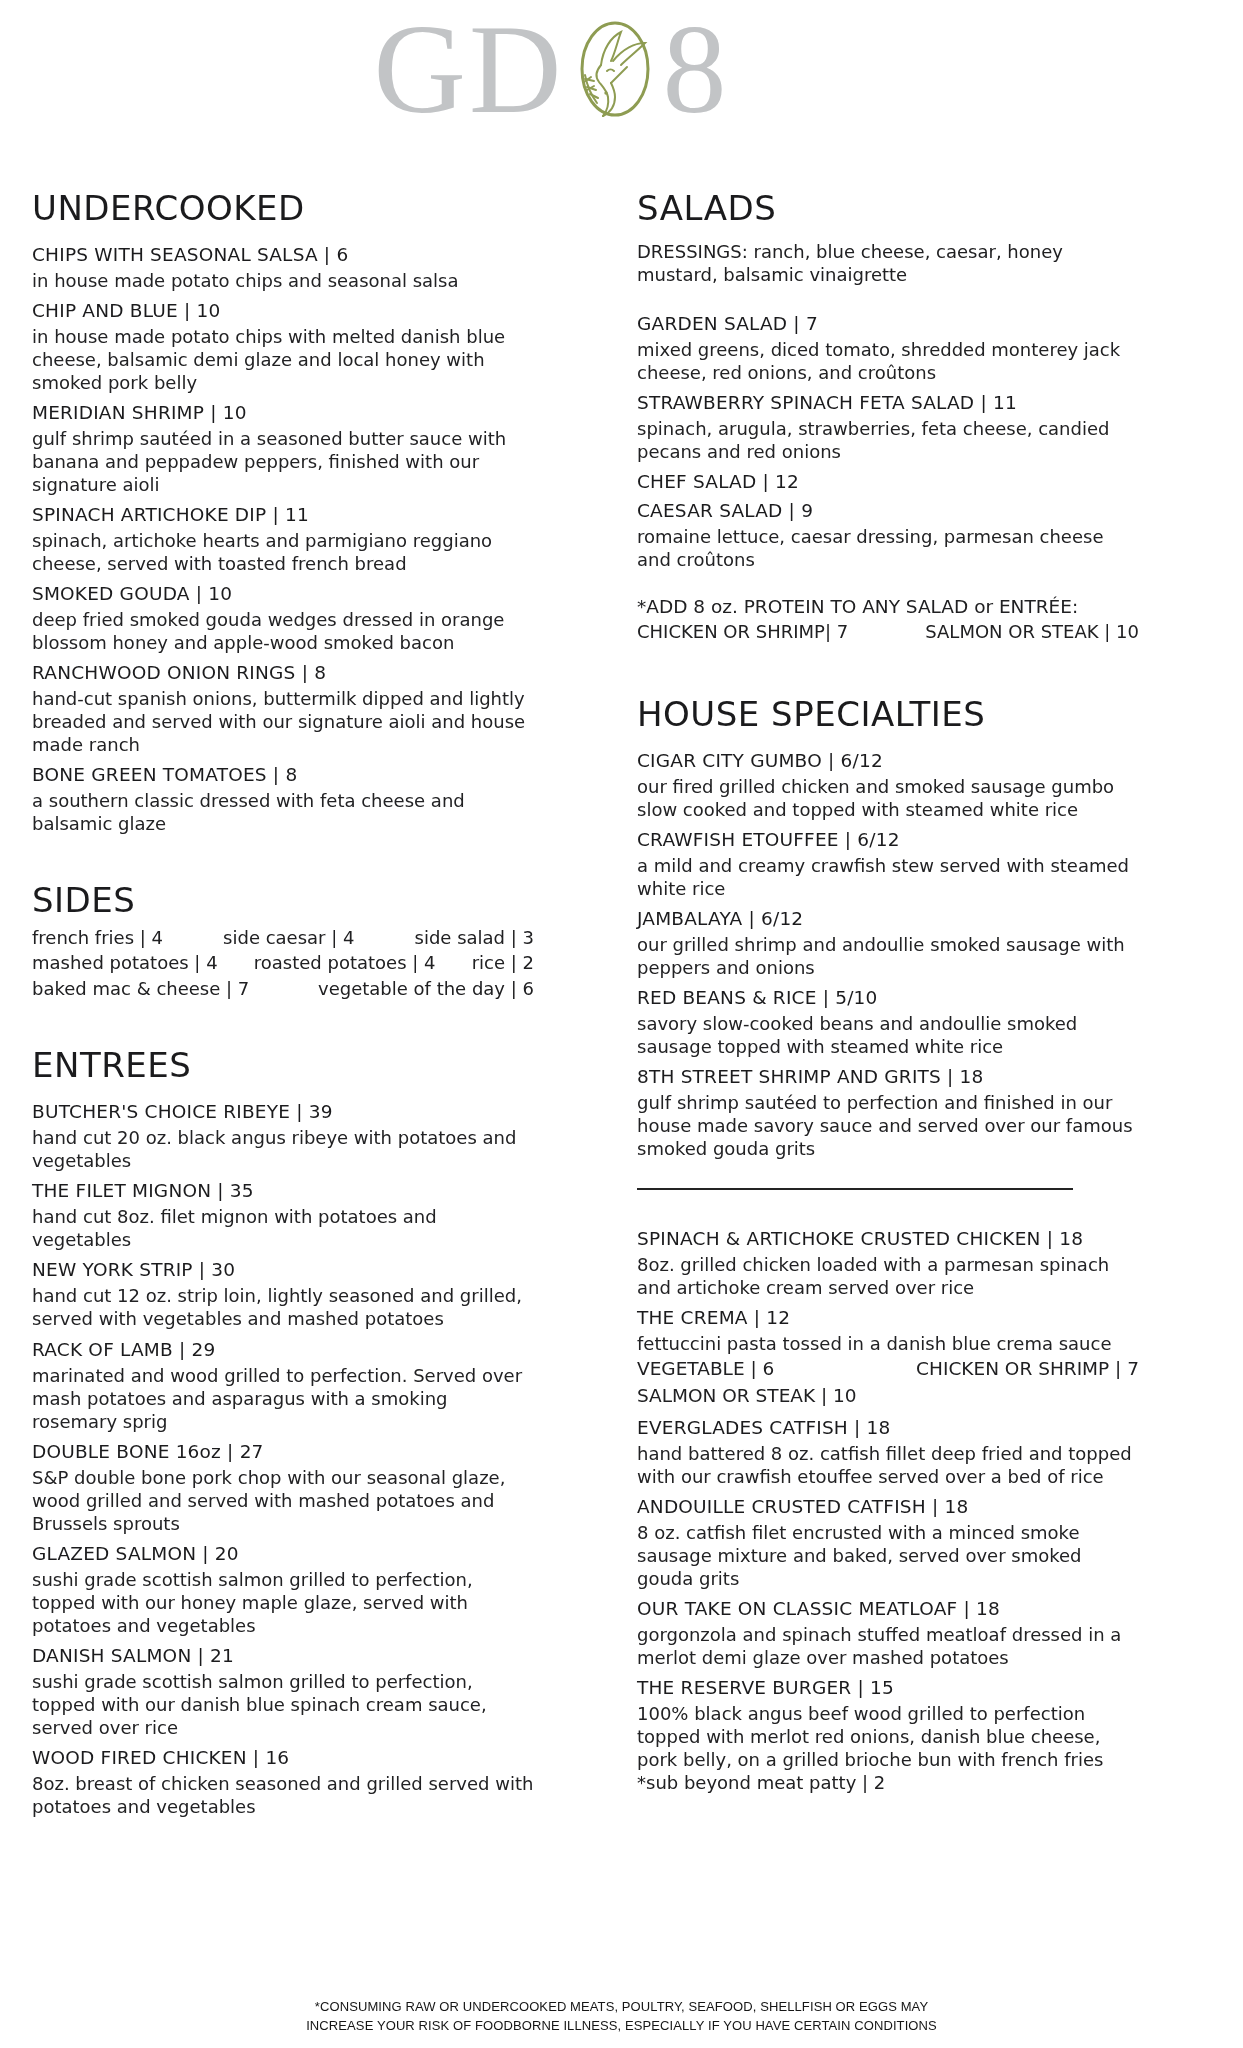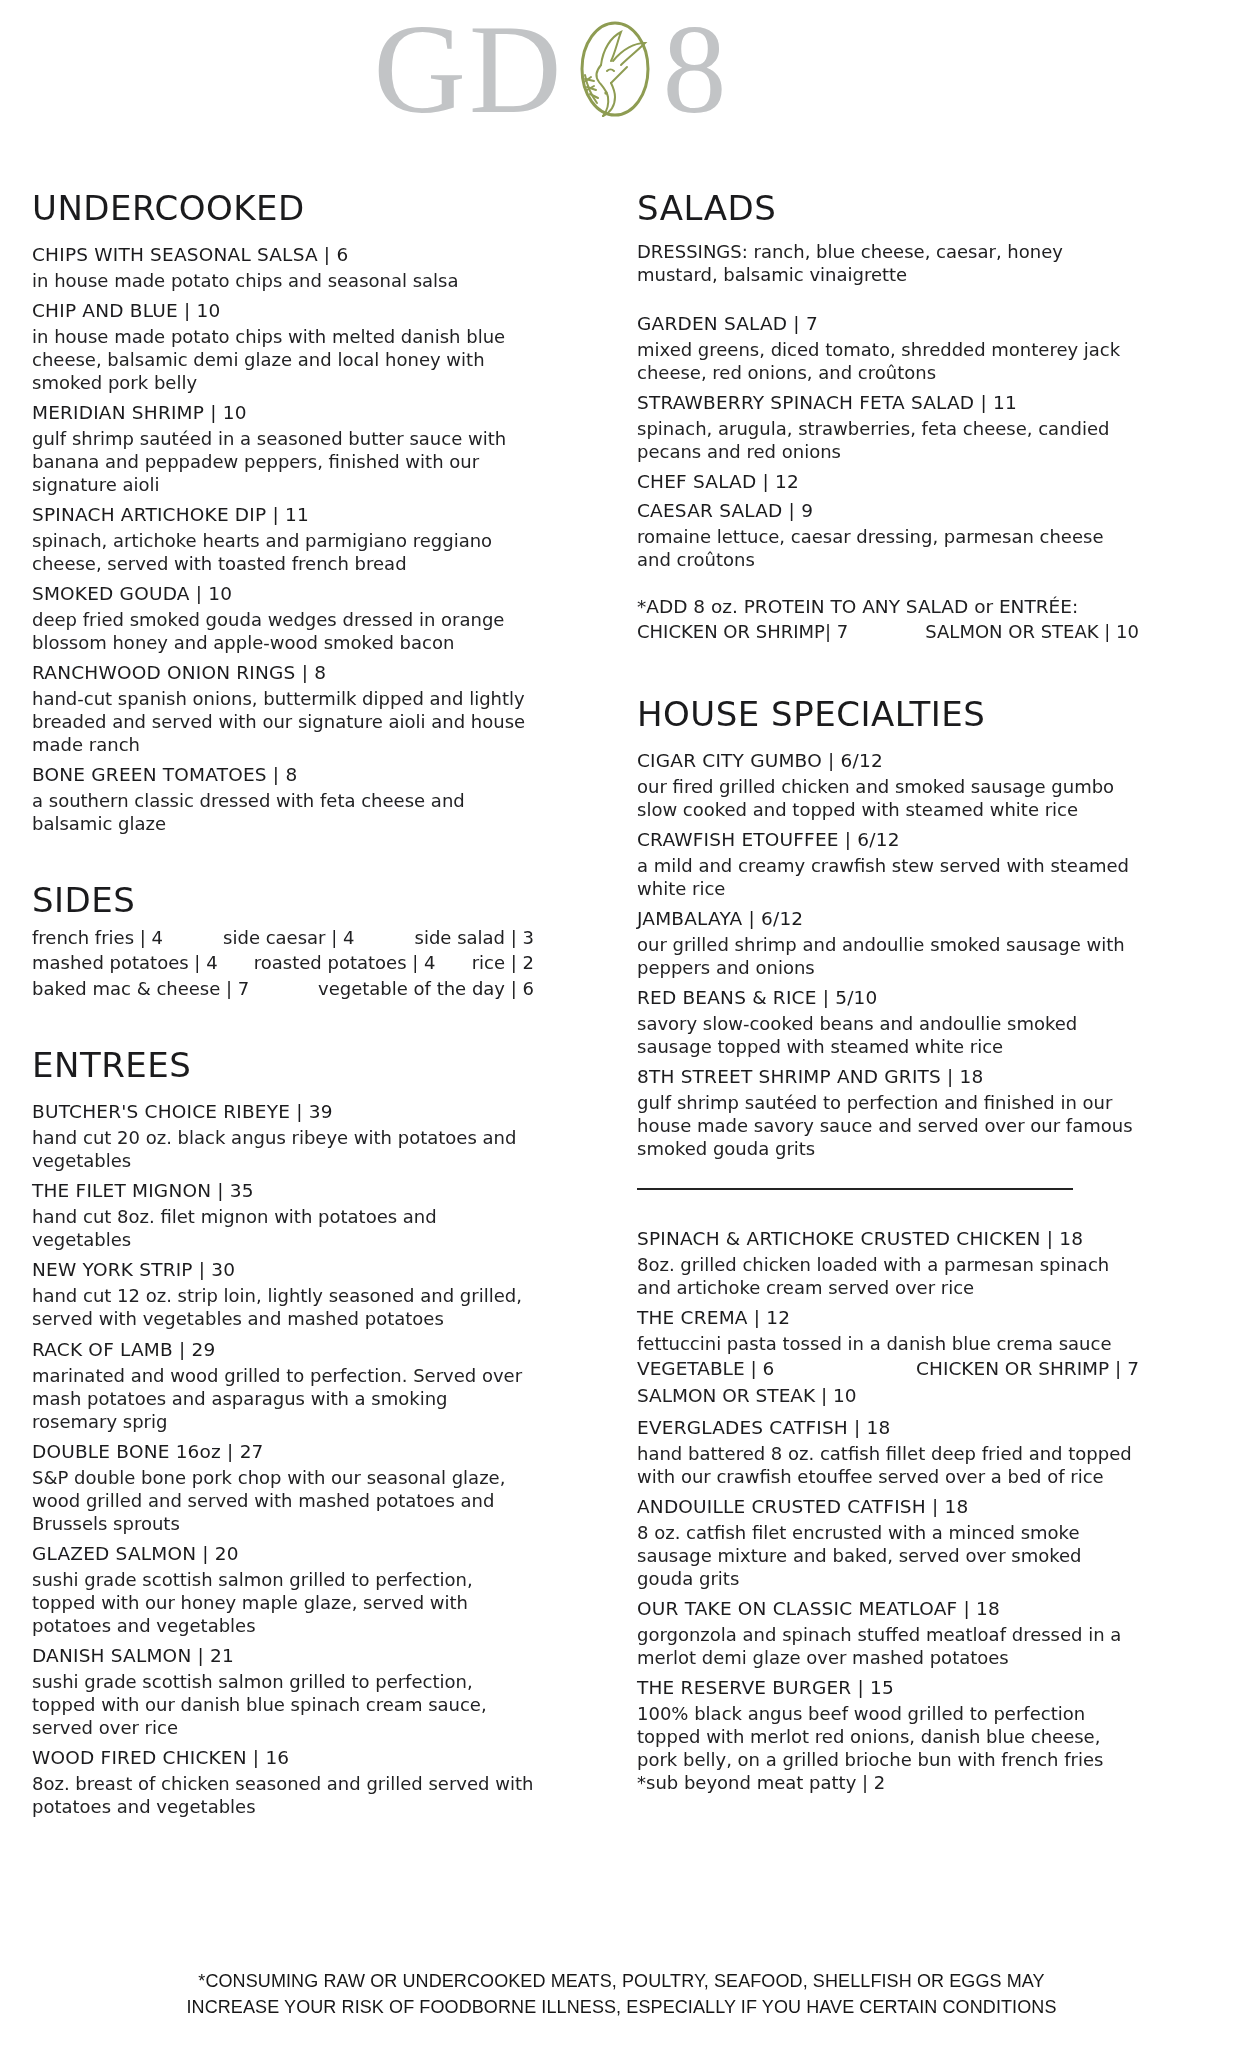--- a/index.html
+++ b/index.html
@@ -28,22 +28,22 @@
   .sides-rows{width:502px;font-size:18px;}
   .sides-rows .spread{margin-bottom:2px;}
   .dressings{font-size:18px;line-height:1.3;margin:-4px 0 26px;}
   .protein-note{margin-top:24px;font-size:18.5px;line-height:1.35;}
   .divider{width:436px;border-top:2.5px solid #242424;margin:28px 0 38px;}
   #appetizers-items .item:nth-child(5){margin-top:4px;}
   .addon-rows .spread{margin:2px 0;font-size:18.5px;align-items:flex-end;}
   .footnote{font-size:18px;line-height:1.3;}
   
   .footer{
-    position:absolute;left:0;right:0;bottom:28px;text-align:center;
-    font-family:"Liberation Sans",sans-serif;font-size:18px;line-height:1.45;
+    position:absolute;left:0;right:0;bottom:12px;text-align:center;
+    font-family:"Liberation Sans",sans-serif;font-size:13px;line-height:1.45;
     letter-spacing:.1px;color:#161616;
   }
 </style>
 </head>
 <body>
 
 <div class="logo-row">
   <span class="logo-letters">GD</span>
   <svg class="goat" width="96" height="100" viewBox="0 0 96 100">
     <ellipse cx="50" cy="50" rx="33" ry="46" stroke="#8e9c52" stroke-width="3" fill="none"></ellipse>

